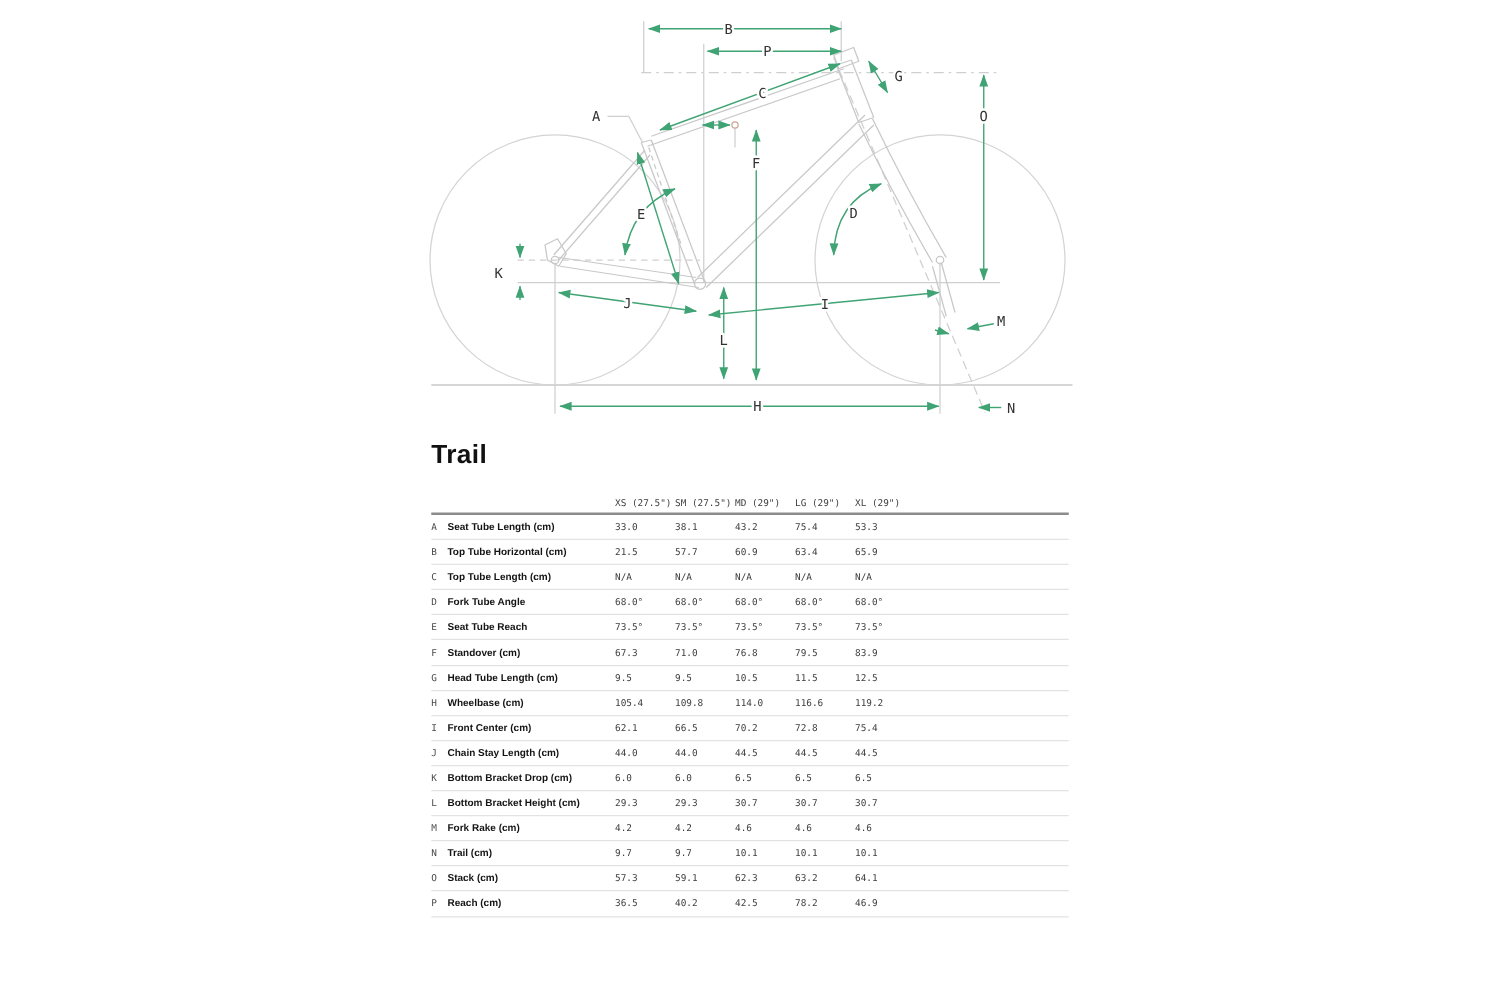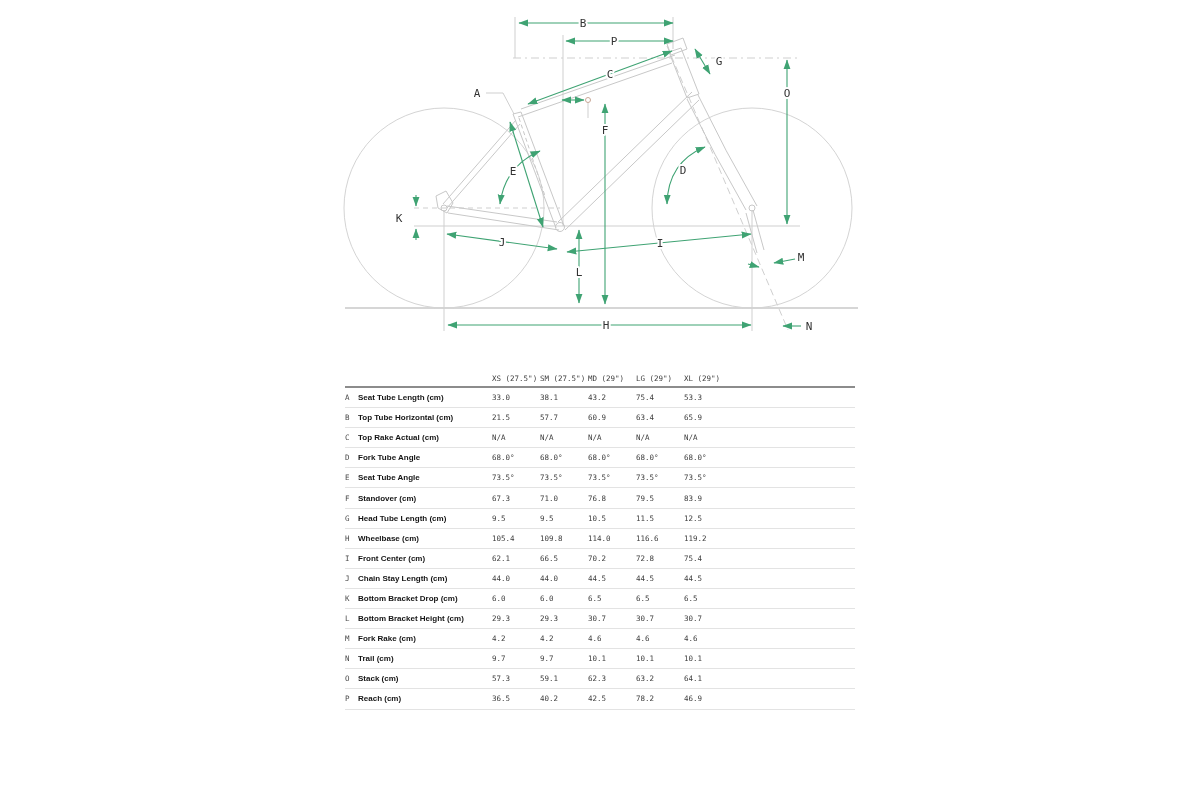--- a/index.html
+++ b/index.html
@@ -124,20 +124,21 @@
       <text x="399" y="222">K</text>
       <text x="579" y="276">L</text>
       <text x="801" y="261">M</text>
       <text x="809" y="330">N</text>
       <text x="787" y="97">O</text>
       <text x="614" y="45">P</text>
     </g>
   </svg>
 
   <div class="geo-table">
+    <div class="geo-title">Trail</div>
 
     <div class="grid-head">
       <span class="c-head"></span>
       <span class="c-head"></span>
       <span class="c-head">XS (27.5")</span>
       <span class="c-head">SM (27.5")</span>
       <span class="c-head">MD (29")</span>
       <span class="c-head">LG (29")</span>
       <span class="c-head">XL (29")</span>
       <span class="c-head"></span>
@@ -159,41 +160,41 @@
     <span class="c-label">Top Tube Horizontal (cm)</span>
     <span class="c-val">21.5</span>
     <span class="c-val">57.7</span>
     <span class="c-val">60.9</span>
     <span class="c-val">63.4</span>
     <span class="c-val">65.9</span>
     <span></span>
   </div>
         <div class="grid-row">
     <span class="c-letter">C</span>
-    <span class="c-label">Top Rake Actual (cm)</span>
+    <span class="c-label">Top Tube Length (cm)</span>
     <span class="c-val">N/A</span>
     <span class="c-val">N/A</span>
     <span class="c-val">N/A</span>
     <span class="c-val">N/A</span>
     <span class="c-val">N/A</span>
     <span></span>
   </div>
         <div class="grid-row">
     <span class="c-letter">D</span>
     <span class="c-label">Fork Tube Angle</span>
     <span class="c-val">68.0°</span>
     <span class="c-val">68.0°</span>
     <span class="c-val">68.0°</span>
     <span class="c-val">68.0°</span>
     <span class="c-val">68.0°</span>
     <span></span>
   </div>
         <div class="grid-row">
     <span class="c-letter">E</span>
-    <span class="c-label">Seat Tube Angle</span>
+    <span class="c-label">Seat Tube Reach</span>
     <span class="c-val">73.5°</span>
     <span class="c-val">73.5°</span>
     <span class="c-val">73.5°</span>
     <span class="c-val">73.5°</span>
     <span class="c-val">73.5°</span>
     <span></span>
   </div>
         <div class="grid-row">
     <span class="c-letter">F</span>
     <span class="c-label">Standover (cm)</span>

